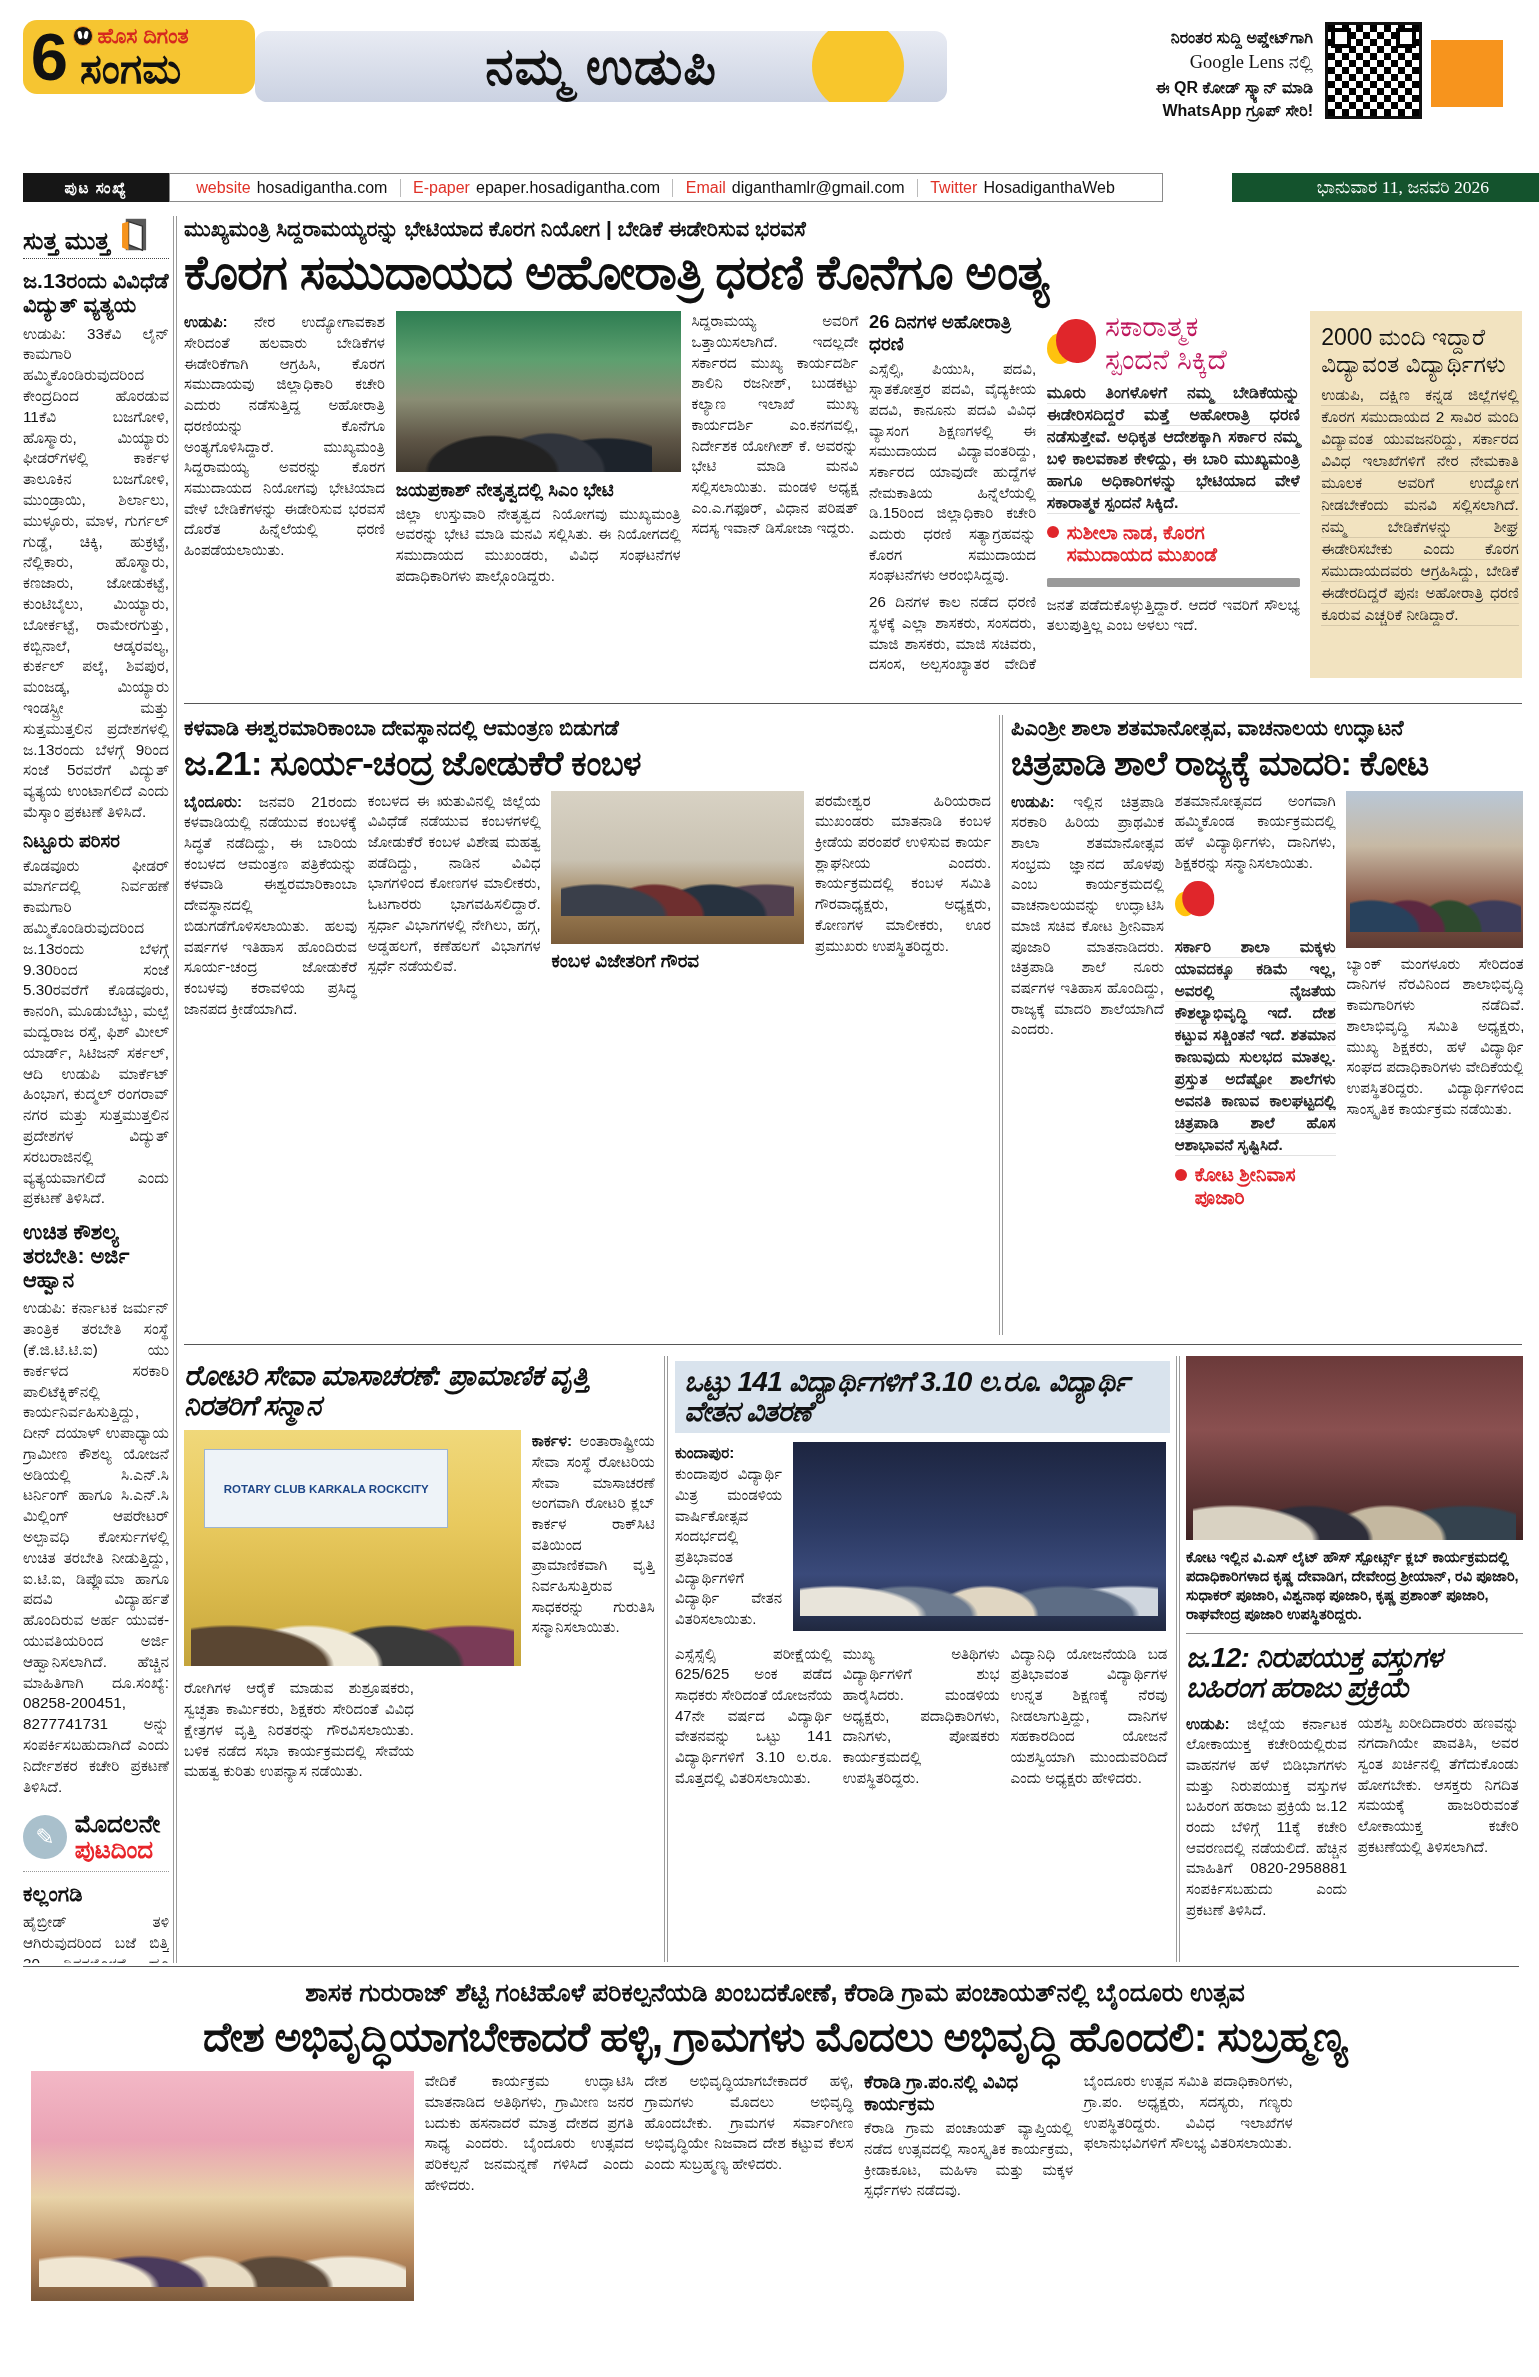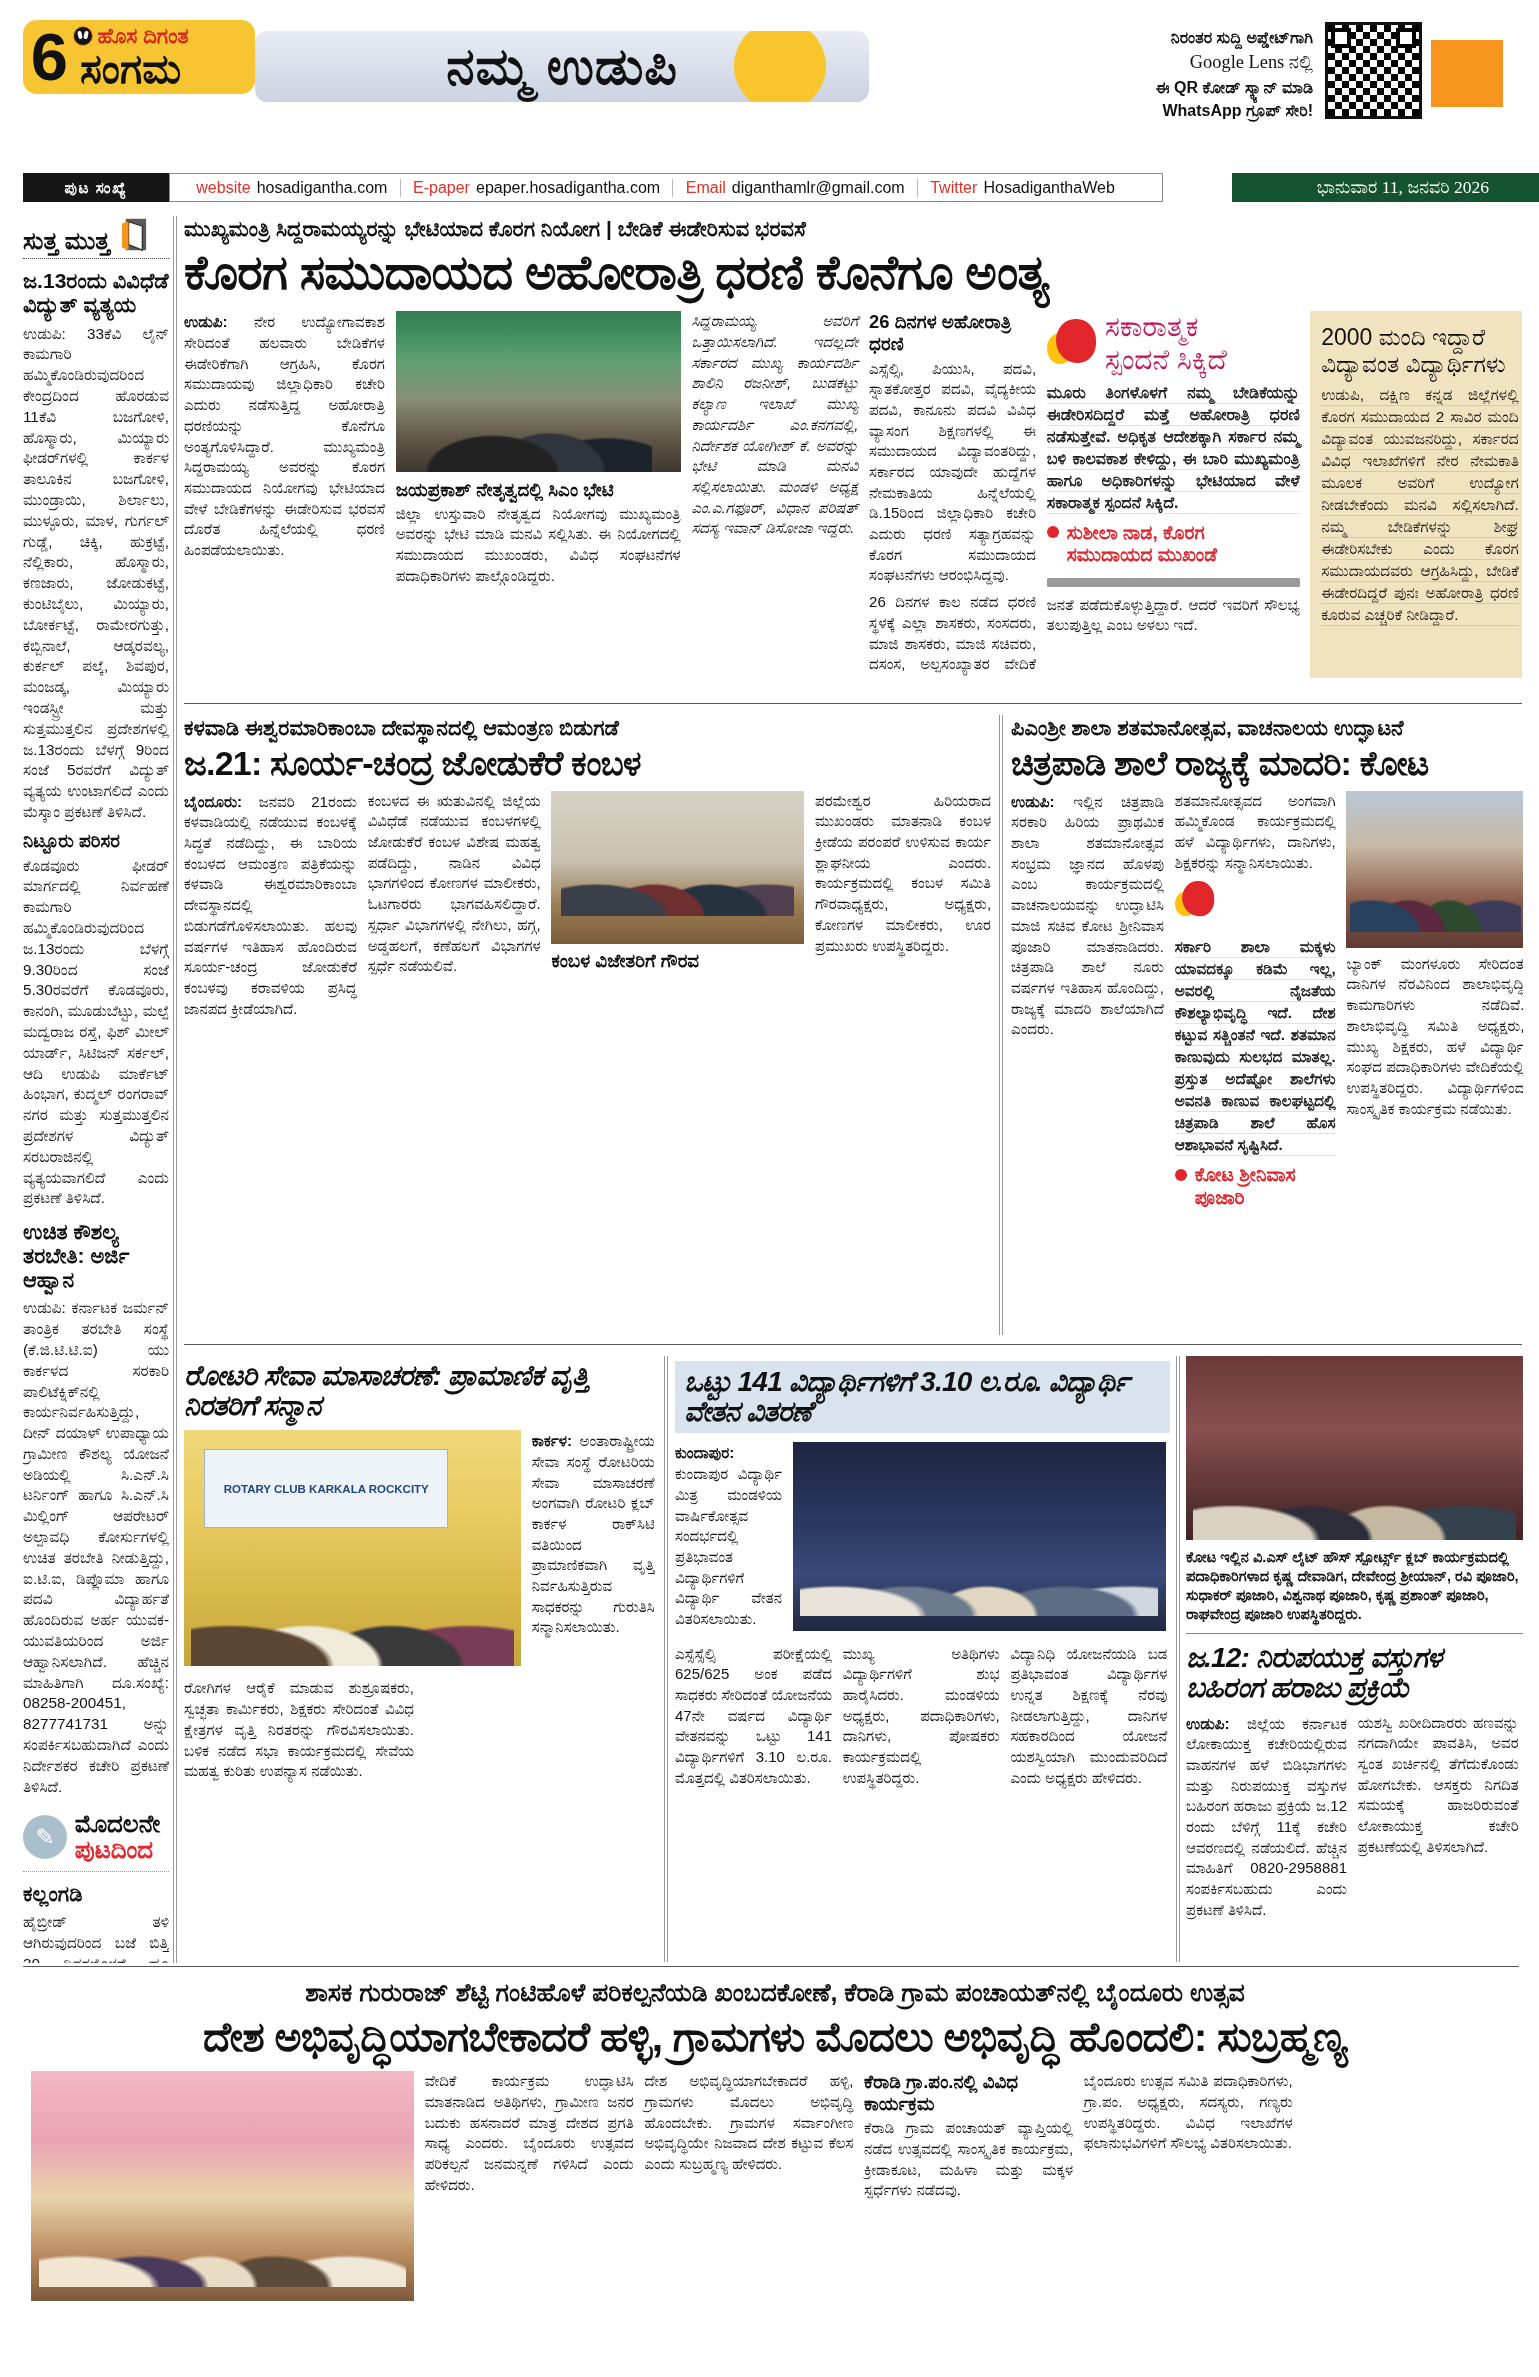--- a/index.html
+++ b/index.html
@@ -12,21 +12,21 @@
   .page-num{font-size:67px;font-weight:bold;line-height:.9;letter-spacing:-3.1px;}
   .mh-col{display:flex;flex-direction:column;align-items:center;margin-left:7.7px;}
   .brand-row{display:flex;align-items:center;gap:4.6px;}
   .roundel{width:18.4px;height:18.4px;border-radius:50%;background:#151515;border:1.5px solid #F7941D;
            position:relative;flex:0 0 auto;}
   .roundel::before,.roundel::after{content:"";position:absolute;top:4.6px;width:3.8px;height:8.4px;background:#fff;border-radius:2.3px;}
   .roundel::before{left:4.6px;transform:rotate(-12deg);}
   .roundel::after{left:10px;transform:rotate(12deg);}
   .brand-name{color:#D6281F;font-weight:bold;font-size:21px;}
   .edition{font-size:41px;font-weight:bold;line-height:1;margin-top:1.5px;}
-  .mh-banner{left:255px;top:31px;width:614px;height:71px;border-radius:12.3px;
+  .mh-banner{left:255px;top:31px;width:692px;height:71px;border-radius:12.3px;
              background:linear-gradient(180deg,#E8EBF3 0%,#CBD2E2 100%);overflow:hidden;
              display:flex;align-items:center;justify-content:center;}
   .mh-banner::before{content:"";position:absolute;right:43px;top:-10.7px;width:92px;height:92px;
              border-radius:50%;background:#F8C62C;}
   .mh-title{position:relative;font-size:51px;font-weight:bold;letter-spacing:0.8px;}
   .mh-promo{left:1009px;top:26px;width:304px;text-align:right;font-size:16px;font-weight:bold;line-height:1.45;}
   .mh-promo .l2{font-family:"Liberation Serif",serif;font-weight:normal;font-size:18.4px;}
   .qr{left:1325px;top:21.5px;width:97px;height:97px;border:3.8px solid #111;box-sizing:border-box;
       background-image:repeating-linear-gradient(0deg,#000 0 7px,#fff 7px 14px),
                        repeating-linear-gradient(90deg,#000 0 7px,#fff 7px 14px);
@@ -183,21 +183,21 @@
         <div class="photo" style="height:161px;background:
               linear-gradient(180deg,#2e7d52 0%,#5da06f 30%,#8a8d74 55%,#5e5546 80%,#3f382e 100%);">
           <div style="position:absolute;left:10%;bottom:0;width:80%;height:55%;
                background:radial-gradient(ellipse at 30% 100%,#222 0 28%,transparent 30%),
                           radial-gradient(ellipse at 55% 100%,#30343c 0 30%,transparent 32%),
                           radial-gradient(ellipse at 80% 100%,#1d232b 0 26%,transparent 28%);"></div>
         </div>
         <div class="subhead">ಜಯಪ್ರಕಾಶ್ ನೇತೃತ್ವದಲ್ಲಿ ಸಿಎಂ ಭೇಟಿ</div>
         <p class="bodytxt" style="margin:0;">ಜಿಲ್ಲಾ ಉಸ್ತುವಾರಿ ನೇತೃತ್ವದ ನಿಯೋಗವು ಮುಖ್ಯಮಂತ್ರಿ ಅವರನ್ನು ಭೇಟಿ ಮಾಡಿ ಮನವಿ ಸಲ್ಲಿಸಿತು. ಈ ನಿಯೋಗದಲ್ಲಿ ಸಮುದಾಯದ ಮುಖಂಡರು, ವಿವಿಧ ಸಂಘಟನೆಗಳ ಪದಾಧಿಕಾರಿಗಳು ಪಾಲ್ಗೊಂಡಿದ್ದರು.</p>
       </div>
-      <div class="bodytxt" style="width:167px;flex:0 0 auto;font-style:italic;">ಸಿದ್ದರಾಮಯ್ಯ ಅವರಿಗೆ ಒತ್ತಾಯಿಸಲಾಗಿದೆ. ಇದಲ್ಲದೇ ಸರ್ಕಾರದ ಮುಖ್ಯ ಕಾರ್ಯದರ್ಶಿ ಶಾಲಿನಿ ರಜನೀಶ್, ಬುಡಕಟ್ಟು ಕಲ್ಯಾಣ ಇಲಾಖೆ ಮುಖ್ಯ ಕಾರ್ಯದರ್ಶಿ ಎಂ.ಕನಗವಲ್ಲಿ, ನಿರ್ದೇಶಕ ಯೋಗೀಶ್ ಕೆ. ಅವರನ್ನು ಭೇಟಿ ಮಾಡಿ ಮನವಿ ಸಲ್ಲಿಸಲಾಯಿತು. ಮಂಡಳಿ ಅಧ್ಯಕ್ಷ ಎಂ.ಎ.ಗಫೂರ್, ವಿಧಾನ ಪರಿಷತ್ ಸದಸ್ಯ ಇವಾನ್ ಡಿಸೋಜಾ ಇದ್ದರು.</div>
+      <div class="bodytxt" style="width:167px;flex:0 0 auto;">ಸಿದ್ದರಾಮಯ್ಯ ಅವರಿಗೆ ಒತ್ತಾಯಿಸಲಾಗಿದೆ. ಇದಲ್ಲದೇ ಸರ್ಕಾರದ ಮುಖ್ಯ ಕಾರ್ಯದರ್ಶಿ ಶಾಲಿನಿ ರಜನೀಶ್, ಬುಡಕಟ್ಟು ಕಲ್ಯಾಣ ಇಲಾಖೆ ಮುಖ್ಯ ಕಾರ್ಯದರ್ಶಿ ಎಂ.ಕನಗವಲ್ಲಿ, ನಿರ್ದೇಶಕ ಯೋಗೀಶ್ ಕೆ. ಅವರನ್ನು ಭೇಟಿ ಮಾಡಿ ಮನವಿ ಸಲ್ಲಿಸಲಾಯಿತು. ಮಂಡಳಿ ಅಧ್ಯಕ್ಷ ಎಂ.ಎ.ಗಫೂರ್, ವಿಧಾನ ಪರಿಷತ್ ಸದಸ್ಯ ಇವಾನ್ ಡಿಸೋಜಾ ಇದ್ದರು.</div>
       <div style="width:167px;flex:0 0 auto;">
         <div class="subhead" style="margin-top:0;">26 ದಿನಗಳ ಅಹೋರಾತ್ರಿ ಧರಣಿ</div>
         <p class="bodytxt" style="margin:0 0 6.1px;">ಎಸ್ಸೆಲ್ಸಿ, ಪಿಯುಸಿ, ಪದವಿ, ಸ್ನಾತಕೋತ್ತರ ಪದವಿ, ವೈದ್ಯಕೀಯ ಪದವಿ, ಕಾನೂನು ಪದವಿ ವಿವಿಧ ವ್ಯಾಸಂಗ ಶಿಕ್ಷಣಗಳಲ್ಲಿ ಈ ಸಮುದಾಯದ ವಿದ್ಯಾವಂತರಿದ್ದು, ಸರ್ಕಾರದ ಯಾವುದೇ ಹುದ್ದೆಗಳ ನೇಮಕಾತಿಯ ಹಿನ್ನೆಲೆಯಲ್ಲಿ ಡಿ.15ರಿಂದ ಜಿಲ್ಲಾಧಿಕಾರಿ ಕಚೇರಿ ಎದುರು ಧರಣಿ ಸತ್ಯಾಗ್ರಹವನ್ನು ಕೊರಗ ಸಮುದಾಯದ ಸಂಘಟನೆಗಳು ಆರಂಭಿಸಿದ್ದವು.</p>
         <p class="bodytxt" style="margin:0;">26 ದಿನಗಳ ಕಾಲ ನಡೆದ ಧರಣಿ ಸ್ಥಳಕ್ಕೆ ಎಲ್ಲಾ ಶಾಸಕರು, ಸಂಸದರು, ಮಾಜಿ ಶಾಸಕರು, ಮಾಜಿ ಸಚಿವರು, ದಸಂಸ, ಅಲ್ಪಸಂಖ್ಯಾತರ ವೇದಿಕೆ ಸೇರಿದಂತೆ ವಿವಿಧ ಸಂಘಟನೆಗಳ ನಿಯೋಗಗಳು ಆಗಮಿಸಿ ಹೋರಾಟಕ್ಕೆ ಸಂಪೂರ್ಣ ಬೆಂಬಲ ಸೂಚಿಸಿದ್ದವು.</p>
       </div>
       <div class="quote-box">
         <div style="display:flex;gap:9.2px;align-items:center;">
           <div class="flame"></div>
           <div class="q-title">
             <div>ಸಕಾರಾತ್ಮಕ</div>

